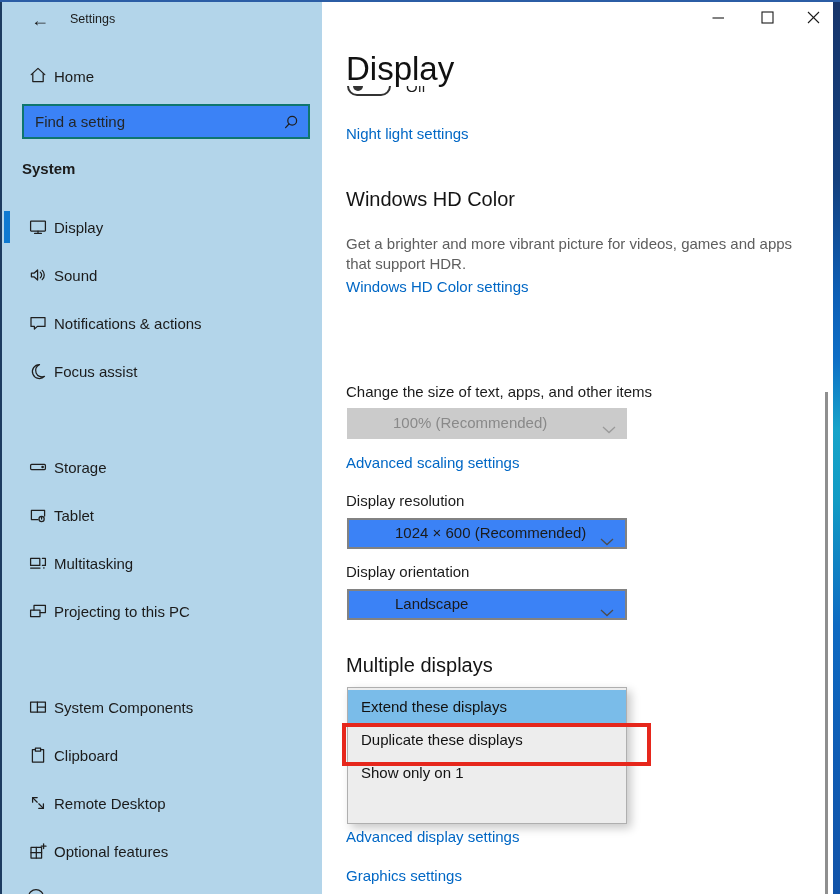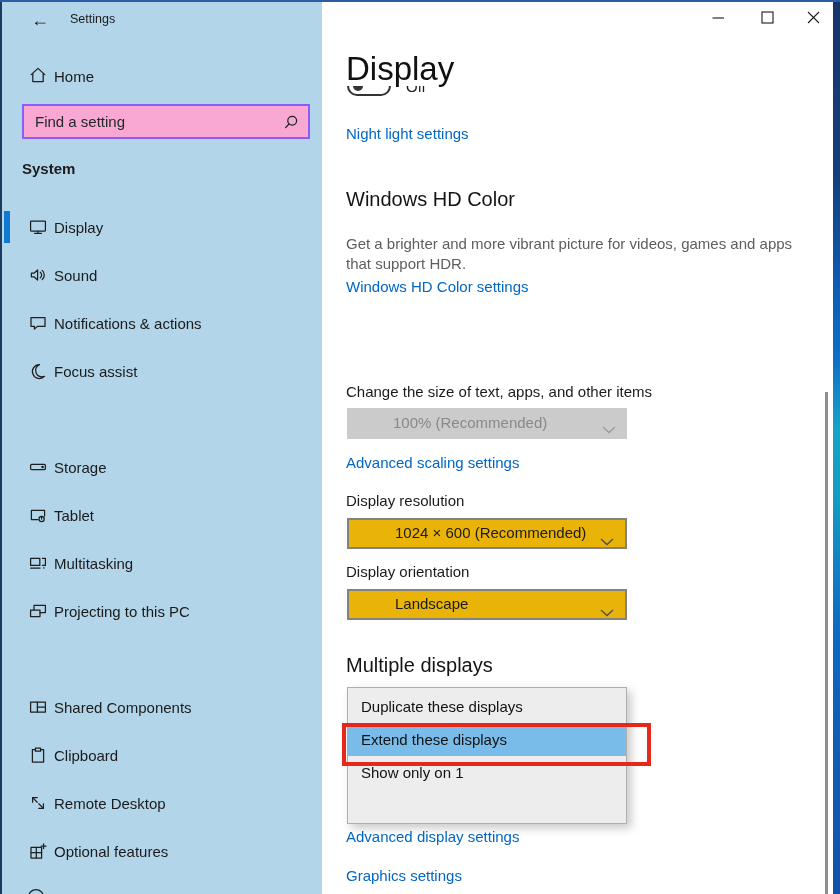--- a/index.html
+++ b/index.html
@@ -12,21 +12,21 @@
   .frame-left{position:absolute;top:0;left:0;width:2px;height:100%;background:#1c3b60;z-index:48;}
 
   
   .sidebar{position:absolute;top:0;left:0;width:322px;height:894px;background:#b3d5ea;border-left:2px solid #1c3b60;box-sizing:border-box;}
   .titlebar-left{position:absolute;top:0;left:0;width:100%;height:40px;}
   .back-btn{position:absolute;left:24px;top:6px;width:28px;height:28px;font-size:18px;line-height:28px;text-align:center;color:#1b1b1b;cursor:pointer;}
   .app-title{position:absolute;left:68px;top:12px;font-size:12.5px;color:#1b1b1b;}
   .home-row{position:absolute;left:0;top:60px;width:100%;height:34px;}
   .home-row .nav-icon{position:absolute;left:26px;top:5px;}
   .home-row .nav-label{position:absolute;left:52px;top:8px;font-size:15px;}
-  .searchbox{position:absolute;left:20px;top:104px;width:288px;height:35px;background:#f9a8d4;border:2px solid #8b5cf6;box-sizing:border-box;}
+  .searchbox{position:absolute;left:20px;top:104px;width:288px;height:35px;background:#3b82f6;border:2px solid #0f766e;box-sizing:border-box;}
   .searchbox .ph{position:absolute;left:11px;top:7px;font-size:15px;color:#23272b;}
   .searchbox .mag{position:absolute;right:9px;top:8px;}
   .section-label{position:absolute;left:20px;top:160px;font-size:15px;font-weight:bold;color:#1b1b1b;}
 
   .nav-item{position:absolute;left:0;width:322px;height:48px;cursor:pointer;}
   .nav-item .nav-icon{position:absolute;left:26px;top:14px;}
   .nav-item .nav-label{position:absolute;left:52px;top:16px;font-size:15px;white-space:nowrap;}
   .sel-bar{position:absolute;left:2px;top:211px;width:6px;height:32px;background:#0f7ad1;}
   .about-partial{position:absolute;left:24px;top:884px;width:20px;height:10px;overflow:hidden;}
 
@@ -47,21 +47,21 @@
   .toggle-state{position:absolute;left:60px;top:-8px;font-size:15px;color:#1b1b1b;}
 
   .link{position:absolute;left:24px;font-size:15px;color:#0067c5;cursor:pointer;white-space:nowrap;}
   .h2{position:absolute;left:24px;font-size:20px;font-weight:300;color:#141414;white-space:nowrap;}
   .label{position:absolute;left:24px;font-size:15px;color:#1b1b1b;white-space:nowrap;}
   .para{position:absolute;left:24px;top:234px;width:470px;font-size:15px;line-height:1.32;color:#5e5e5e;}
 
   .select{position:absolute;left:25px;width:280px;height:31px;box-sizing:border-box;font-size:15px;}
   .select .val{position:absolute;left:10px;top:6px;white-space:nowrap;margin-left:36px;}
   .select .chev{position:absolute;right:11px;top:12px;}
-  .select.enabled{background:#eab308;border:2px solid #828282;}
+  .select.enabled{background:#3b82f6;border:2px solid #828282;}
   .select.enabled .val{color:#1b1b1b;top:4px;}
   .select.disabled{background:#cbcbcb;border:none;}
   .select.disabled .val{color:#898989;}
   .chev *{fill:none;stroke:#4d4d4d;stroke-width:1.3;}
   .select.disabled .chev *{stroke:#9a9a9a;}
 
   .listbox{position:absolute;left:25px;top:687px;width:280px;height:137px;background:#ededed;
            border:1px solid #afafaf;box-sizing:border-box;box-shadow:4px 4px 9px rgba(0,0,0,0.22);z-index:5;}
   .opt{position:relative;height:33px;line-height:33px;padding-left:13px;font-size:15px;color:#121212;cursor:pointer;}
   .opt.hl{background:#7abce9;}
@@ -194,21 +194,21 @@
 
 
     <div class="nav-item" style="top:683px">
       <span class="nav-icon">
         <svg class="icon" width="20" height="20">
             <rect x="2.6" y="5" width="14.8" height="10"></rect>
             <line x1="9.4" y1="5" x2="9.4" y2="15"></line>
             <line x1="9.4" y1="10" x2="17.4" y2="10"></line>
           </svg>
       </span>
-      <span class="nav-label">Shared Components</span>
+      <span class="nav-label">System Components</span>
     </div>
 
     <div class="nav-item" style="top:731px">
       <span class="nav-icon">
         <svg class="icon" width="20" height="20">
             <path d="M7.4 4.6 H4.4 V17 H15.6 V4.6 H12.6"></path>
             <rect x="7.4" y="3" width="5.2" height="3.2"></rect>
           </svg>
       </span>
       <span class="nav-label">Clipboard</span>
@@ -310,22 +310,22 @@
         <svg width="14" height="8">
             <polyline points="1,1 7,6.5 13,1"></polyline>
           </svg>
       </span>
     </div>
 
     <div class="h2" style="top:654px">Multiple displays</div>
 
     <div class="listbox">
       <div class="pad"></div>
+      <div class="opt hl">Extend these displays</div>
       <div class="opt">Duplicate these displays</div>
-      <div class="opt hl">Extend these displays</div>
       <div class="opt">Show only on 1</div>
     </div>
 
     <div class="annotation"></div>
 
     <div class="link" style="top:828px">Advanced display settings</div>
     <div class="link" style="top:867px">Graphics settings</div>
   </div>
 
   <div class="scrollbar"></div>

